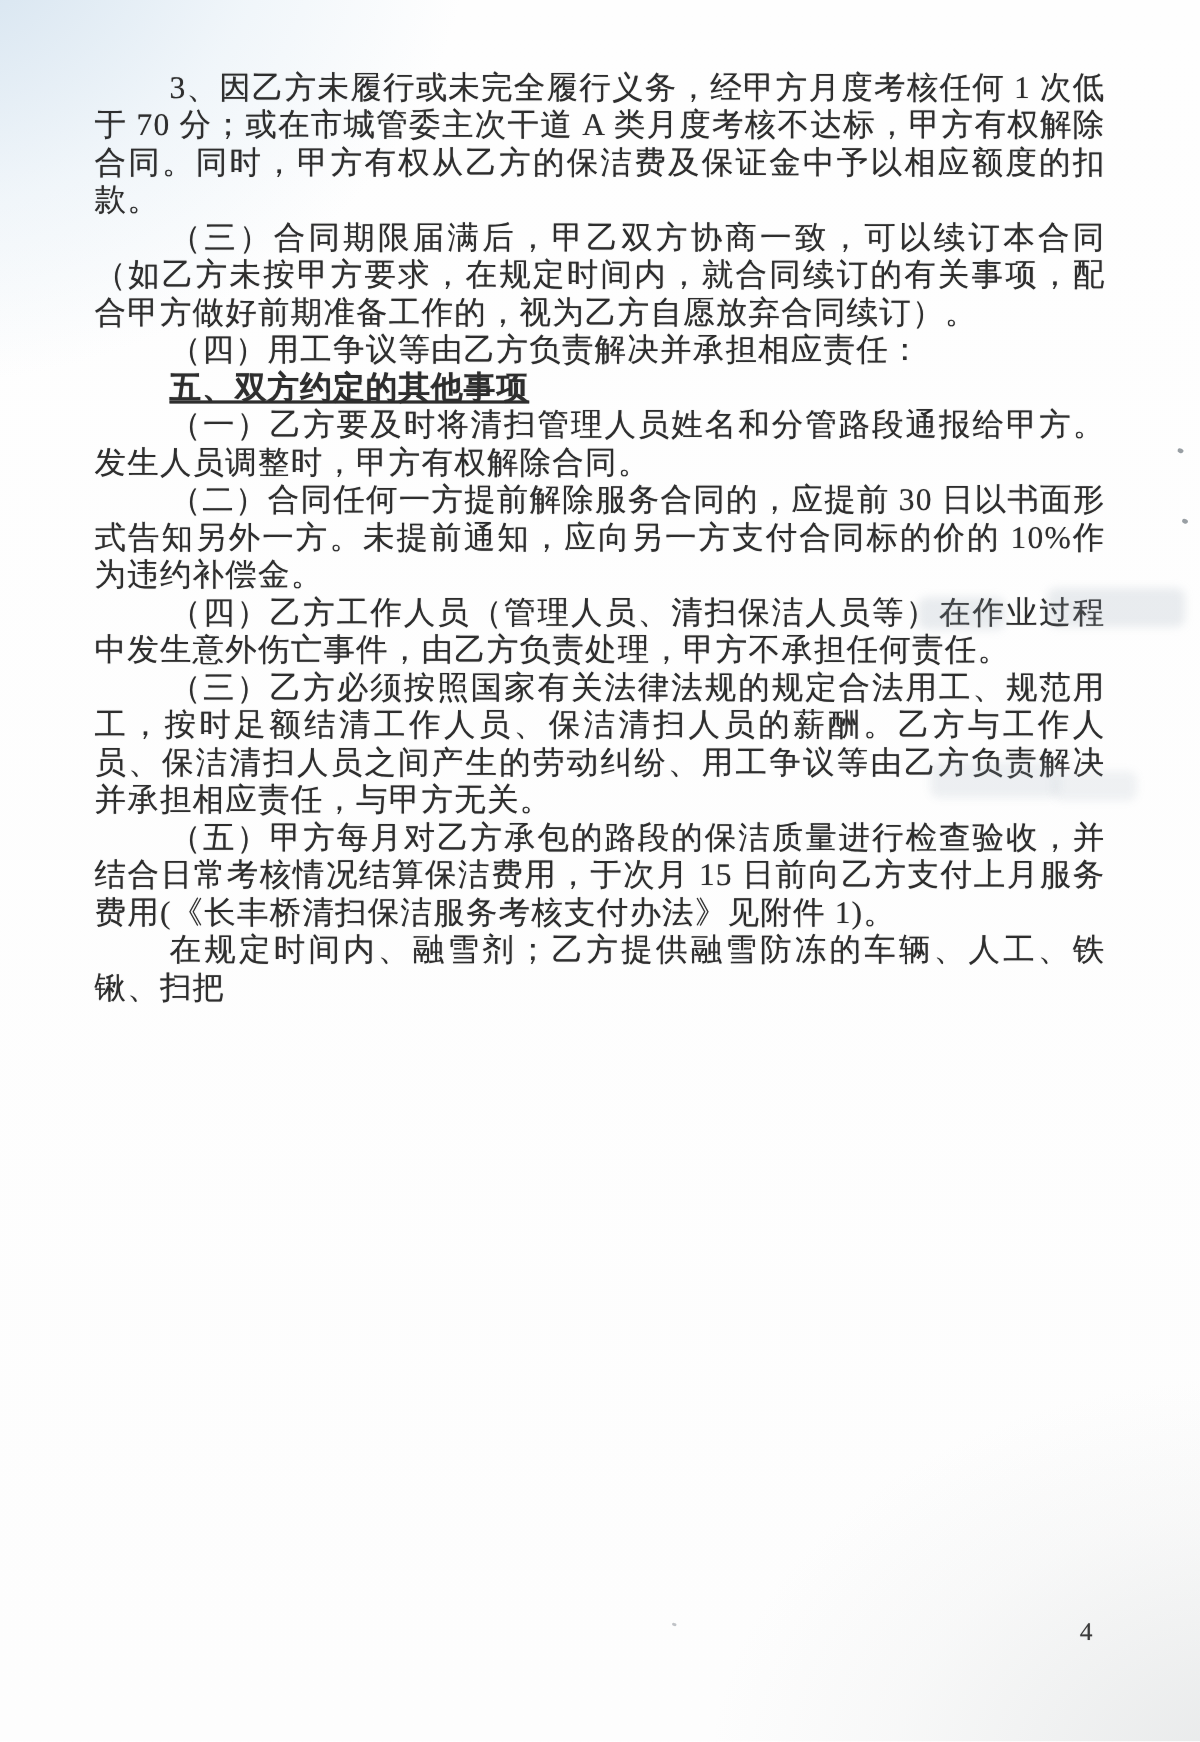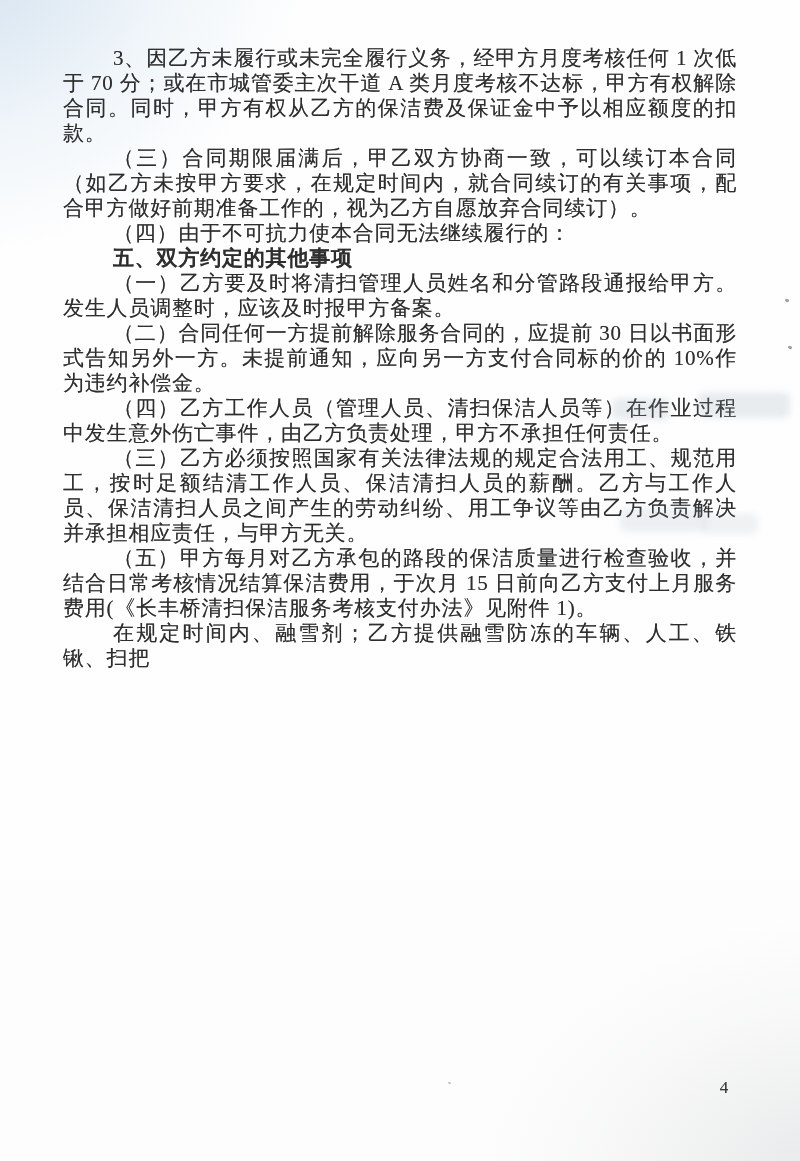--- a/index.html
+++ b/index.html
@@ -32,20 +32,21 @@
     text-shadow: 0 0 0.6px rgba(45,45,45,0.55);
   }
   .para {
     margin: 0;
     text-indent: 50px;
     word-break: normal;
     overflow-wrap: anywhere;
   }
   .heading {
     font-weight: bold;
+    text-decoration: underline;
   }
   .page-number {
     position: absolute;
     left: 712px;
     top: 1078px;
     width: 24px;
     font-size: 17px;
     color: #3a3a3a;
     text-align: center;
     text-shadow: 0 0 0.6px rgba(45,45,45,0.5);
@@ -73,23 +74,23 @@
   .speck-3 { left: 448px; top: 1082px; width: 3px; height: 2px; opacity: 0.6; }
 </style>
 </head>
 <body>
 
 <div class="scan-page">
 
   <div class="doc-body">
     <p class="para">3、因乙方未履行或未完全履行义务，经甲方月度考核任何 1 次低于 70 分；或在市城管委主次干道 A 类月度考核不达标，甲方有权解除合同。同时，甲方有权从乙方的保洁费及保证金中予以相应额度的扣款。</p>
     <p class="para">（三）合同期限届满后，甲乙双方协商一致，可以续订本合同（如乙方未按甲方要求，在规定时间内，就合同续订的有关事项，配合甲方做好前期准备工作的，视为乙方自愿放弃合同续订）。</p>
-    <p class="para">（四）由于不可抗力使本合同无法继续履行的：</p>
+    <p class="para">（四）用工争议等由乙方负责解决并承担相应责任：</p>
     <p class="para heading">五、双方约定的其他事项</p>
-    <p class="para">（一）乙方要及时将清扫管理人员姓名和分管路段通报给甲方。发生人员调整时，应该及时报甲方备案。</p>
+    <p class="para">（一）乙方要及时将清扫管理人员姓名和分管路段通报给甲方。发生人员调整时，甲方有权解除合同。</p>
     <p class="para">（二）合同任何一方提前解除服务合同的，应提前 30 日以书面形式告知另外一方。未提前通知，应向另一方支付合同标的价的 10%作为违约补偿金。</p>
     <p class="para">（四）乙方工作人员（管理人员、清扫保洁人员等）在作业过程中发生意外伤亡事件，由乙方负责处理，甲方不承担任何责任。</p>
     <p class="para">（三）乙方必须按照国家有关法律法规的规定合法用工、规范用工，按时足额结清工作人员、保洁清扫人员的薪酬。乙方与工作人员、保洁清扫人员之间产生的劳动纠纷、用工争议等由乙方负责解决并承担相应责任，与甲方无关。</p>
     <p class="para">（五）甲方每月对乙方承包的路段的保洁质量进行检查验收，并结合日常考核情况结算保洁费用，于次月 15 日前向乙方支付上月服务费用(《长丰桥清扫保洁服务考核支付办法》见附件 1)。</p>
     <p class="para">在规定时间内、融雪剂；乙方提供融雪防冻的车辆、人工、铁锹、扫把</p>
   </div>
 
   <div class="page-number">4</div>
 
   <div class="smudge smudge-a"></div>

